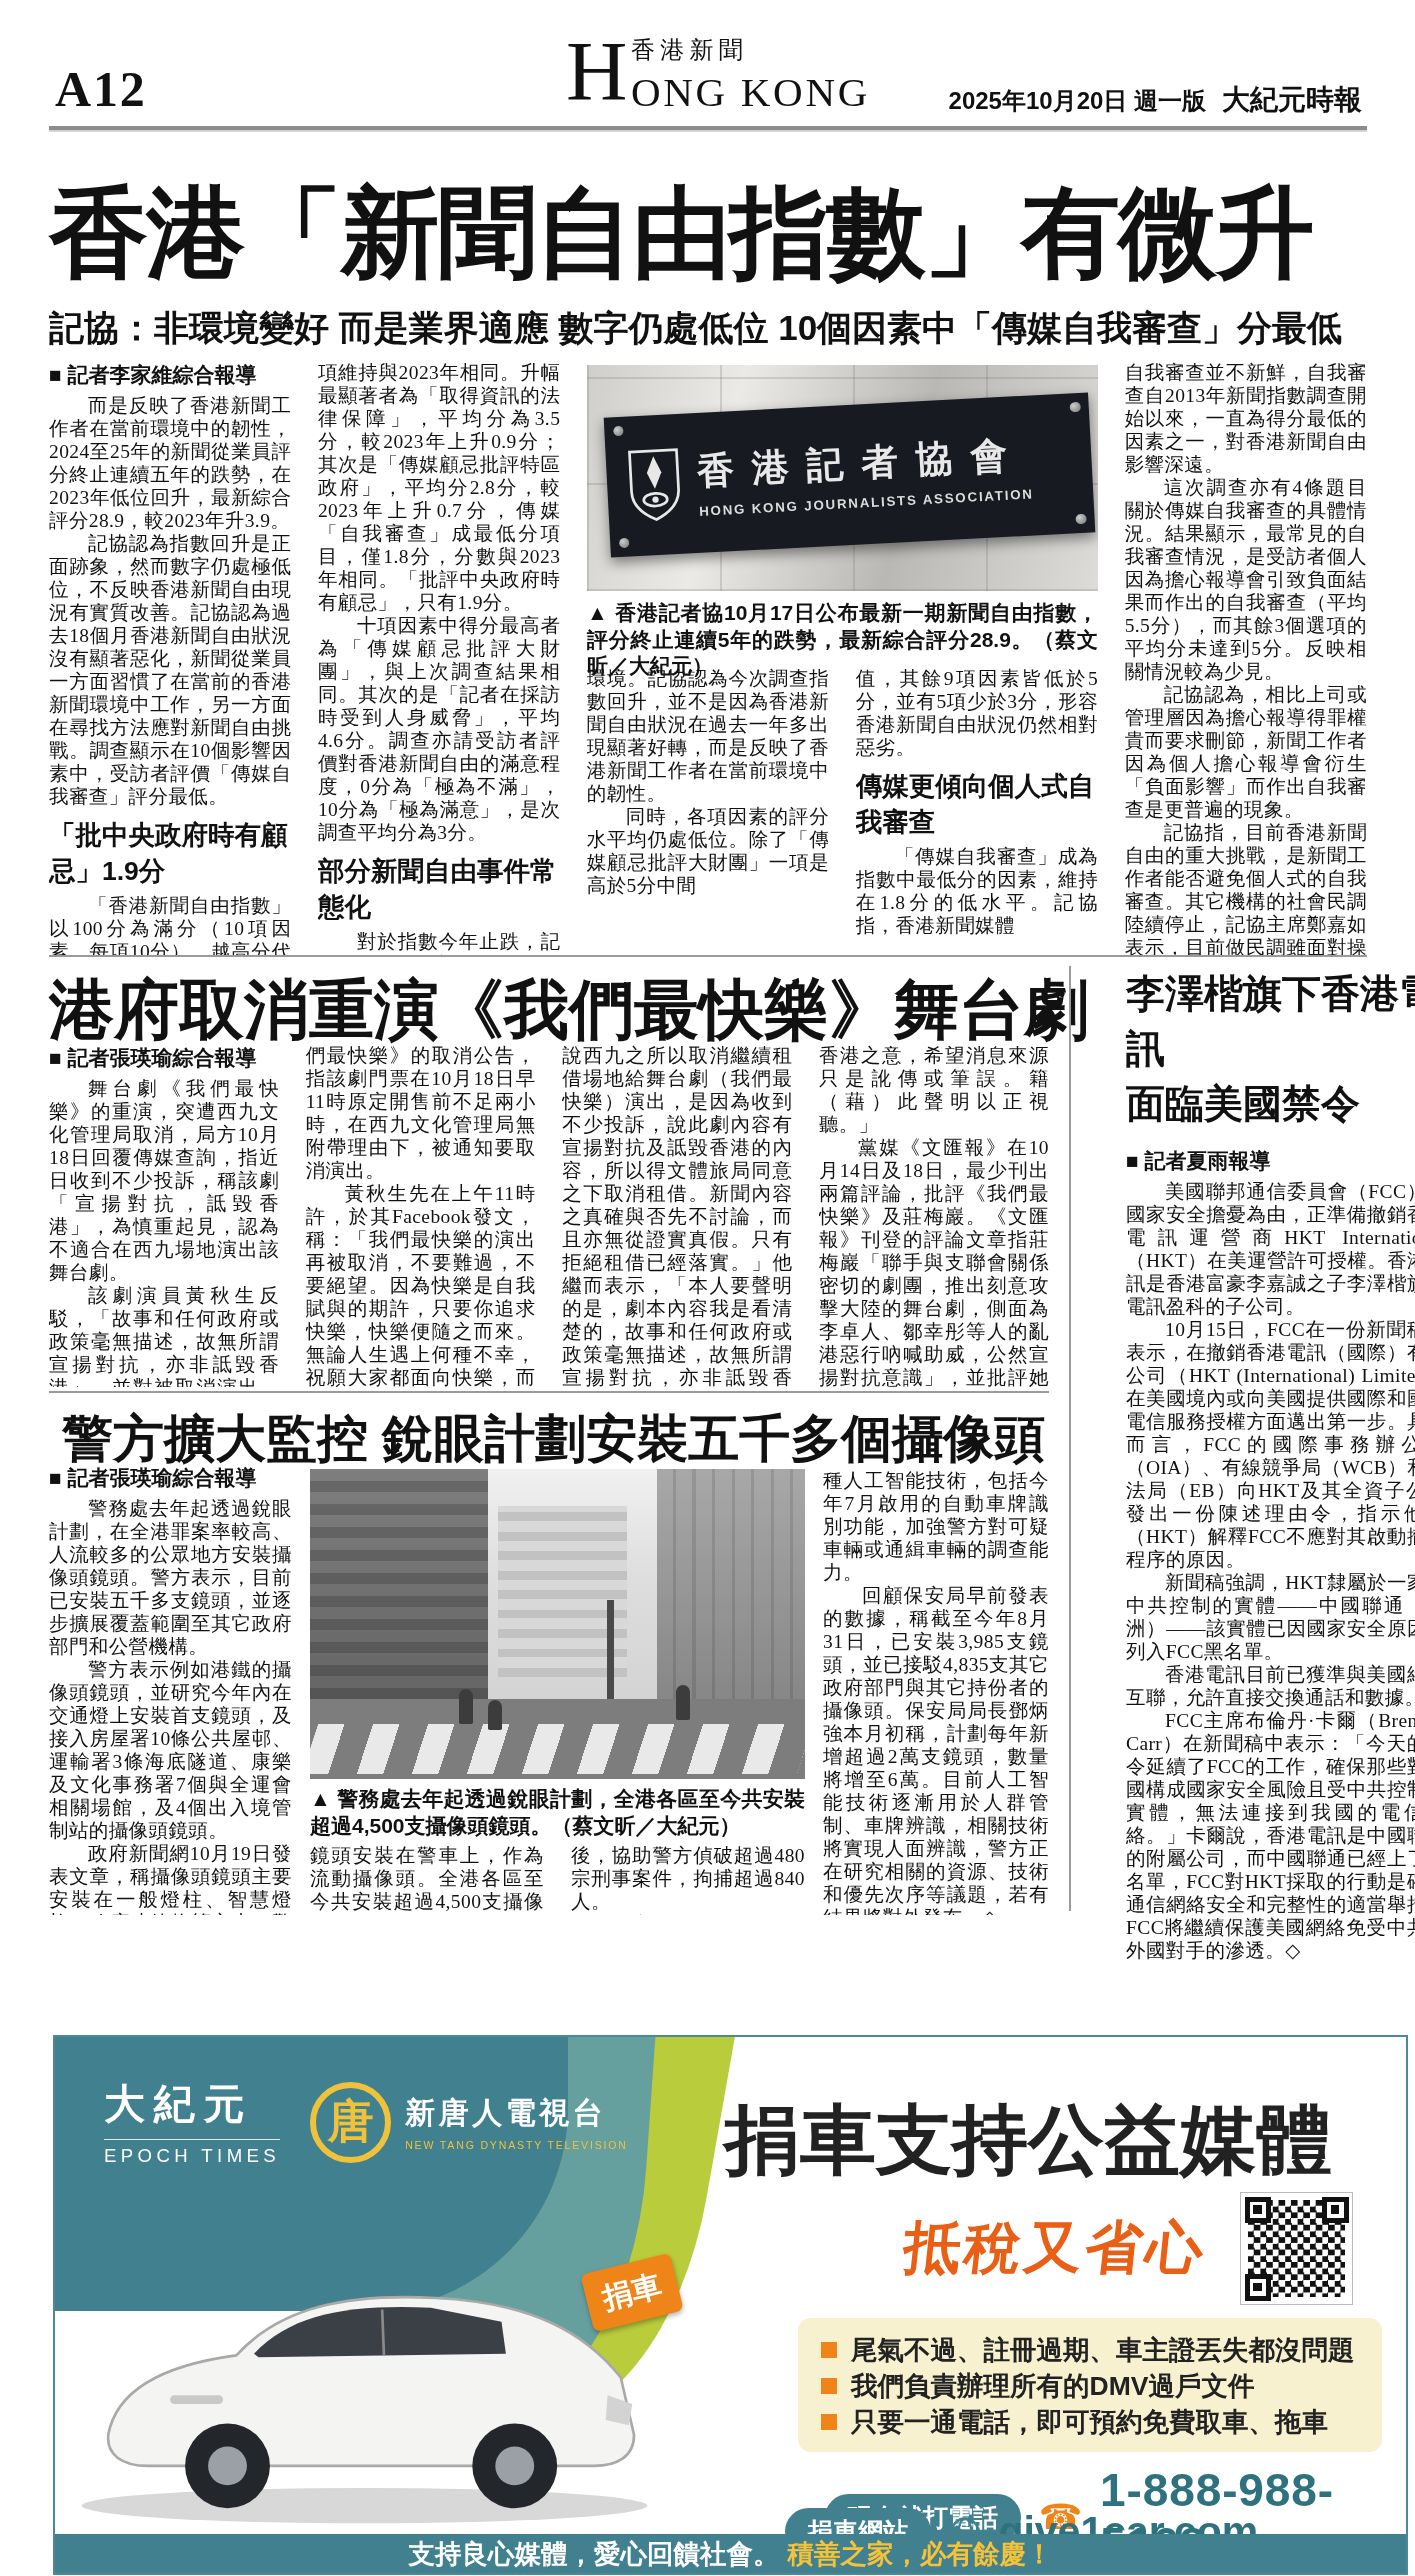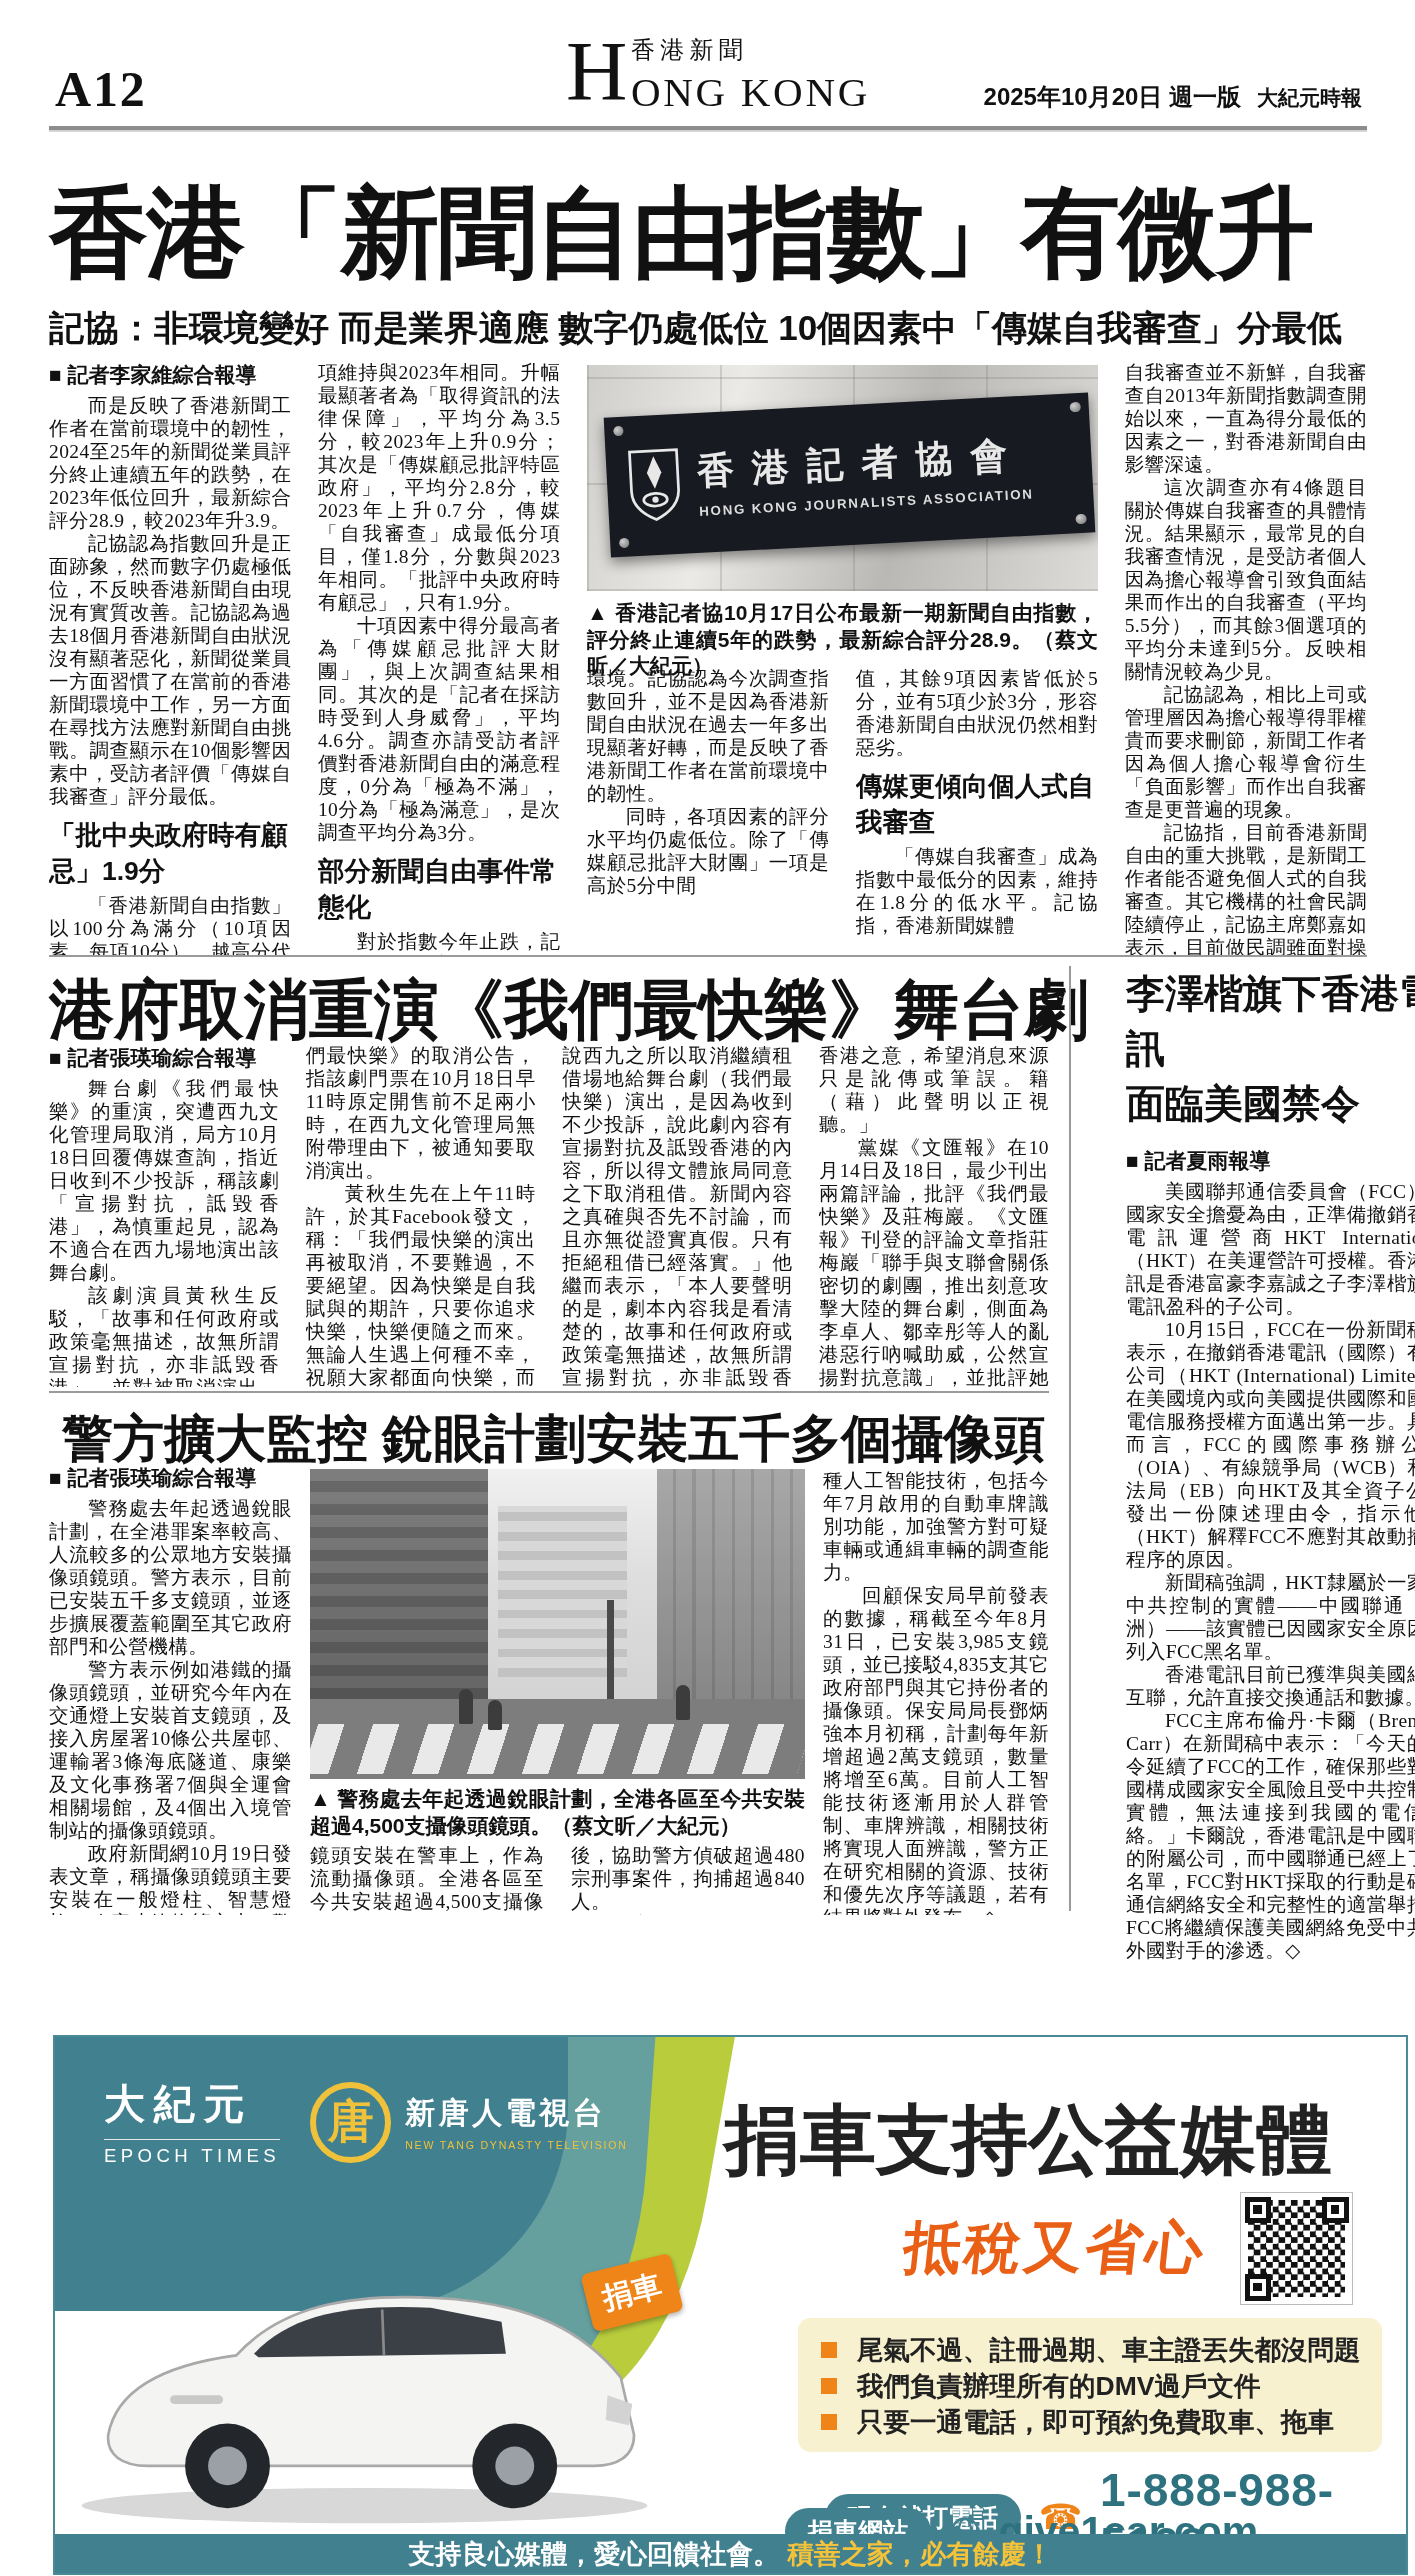--- a/index.html
+++ b/index.html
@@ -9,21 +9,21 @@
   .abs { position:absolute; }
 
   
   .pageno { font-size:50px; font-weight:bold; letter-spacing:1.8px; }
   .secblock { display:flex; align-items:flex-start; }
   .sec-h { font-size:85px; line-height:74px; font-weight:400; }
   .sec-right { display:flex; flex-direction:column; margin-left:3.5px; }
   .sec-cn { font-size:24px; letter-spacing:5.3px; font-family:"Liberation Sans",sans-serif; }
   .sec-en { font-size:41px; letter-spacing:2.7px; margin-top:1.8px; }
   .dateline { font-size:24px; font-family:"Liberation Sans",sans-serif; font-weight:bold; }
-  .masthead { font-size:21px; font-weight:900; margin-left:16px; font-family:"Liberation Serif",serif; }
+  .masthead { font-size:28px; font-weight:900; margin-left:16px; font-family:"Liberation Serif",serif; }
   .header-rule { height:4.4px; background:#8d8d8d; box-shadow:0 1.8px 0 #cfcfcf; }
 
   
   .h1-main { font-size:99px; font-weight:900; letter-spacing:-1.8px; white-space:nowrap;text-align:center; }
   .h1-sub  { font-size:35px; font-weight:bold; font-family:"Liberation Sans",sans-serif; white-space:nowrap; }
   .h2-main { font-size:65px; font-weight:900; white-space:nowrap; }
   .h3-main { font-size:51px; font-weight:900; font-family:"Liberation Sans",sans-serif; white-space:nowrap;text-align:center; }
   .hside   { font-size:39px; line-height:55px; font-weight:900; font-family:"Liberation Sans",sans-serif; }
 
   
@@ -86,21 +86,21 @@
   .ad-h { font-size:76px; font-weight:900; color:#222; white-space:nowrap; }
   .ad-tag { font-size:57px; font-weight:900; color:#e95f16; transform:skewX(-6deg);
             font-family:"Liberation Sans",sans-serif; letter-spacing:3.5px; white-space:nowrap; }
   .qr { position:absolute; width:113px; height:113px; background:#fff; border:1.8px solid #bbb; padding:7px; }
   .qr-inner { width:100%; height:100%;
       background:repeating-conic-gradient(#111 0% 25%, #fff 0% 50%) 0 0/12.4px 12.4px; position:relative; }
   .finder { position:absolute; width:26.5px; height:26.5px; border:5.3px solid #111; background:#fff; }
   .finder::after { content:""; position:absolute; left:3.5px; top:3.5px; width:8.8px; height:8.8px; background:#111; }
   .ylwpanel { position:absolute; background:#f7f1cf; border-radius:12.4px; padding:14px 23px;
               display:flex; flex-direction:column; justify-content:space-around; }
-  .bul { display:flex; align-items:center; gap:20px; font-size:26.5px; font-weight:bold;
+  .bul { display:flex; align-items:center; gap:14px; font-size:26.5px; font-weight:bold;
          font-family:"Liberation Sans",sans-serif; color:#222; white-space:nowrap; }
   .bul .sq { width:16px; height:16px; background:#ef8419; flex:0 0 auto; }
   .cta-row { position:absolute; display:flex; align-items:center; gap:17.7px; }
   .pill { background:#41808e; color:#fff; border-radius:26.5px; padding:7px 23px; font-size:25px;
           font-weight:bold; font-family:"Liberation Sans",sans-serif; white-space:nowrap; }
   .phone-num { color:#2e7280; font-size:46px; font-weight:900; font-family:"Liberation Sans",sans-serif; letter-spacing:0.9px; }
   .web-url { color:#2e7280; font-size:41px; font-weight:900; font-family:"Liberation Sans",sans-serif; }
   .cta-ico { color:#ef8419; font-size:35px; }
   .ad-strip { position:absolute; left:0; bottom:0; width:100%; height:39px; background:#41808e;
               display:flex; align-items:center; justify-content:center; gap:8px;

